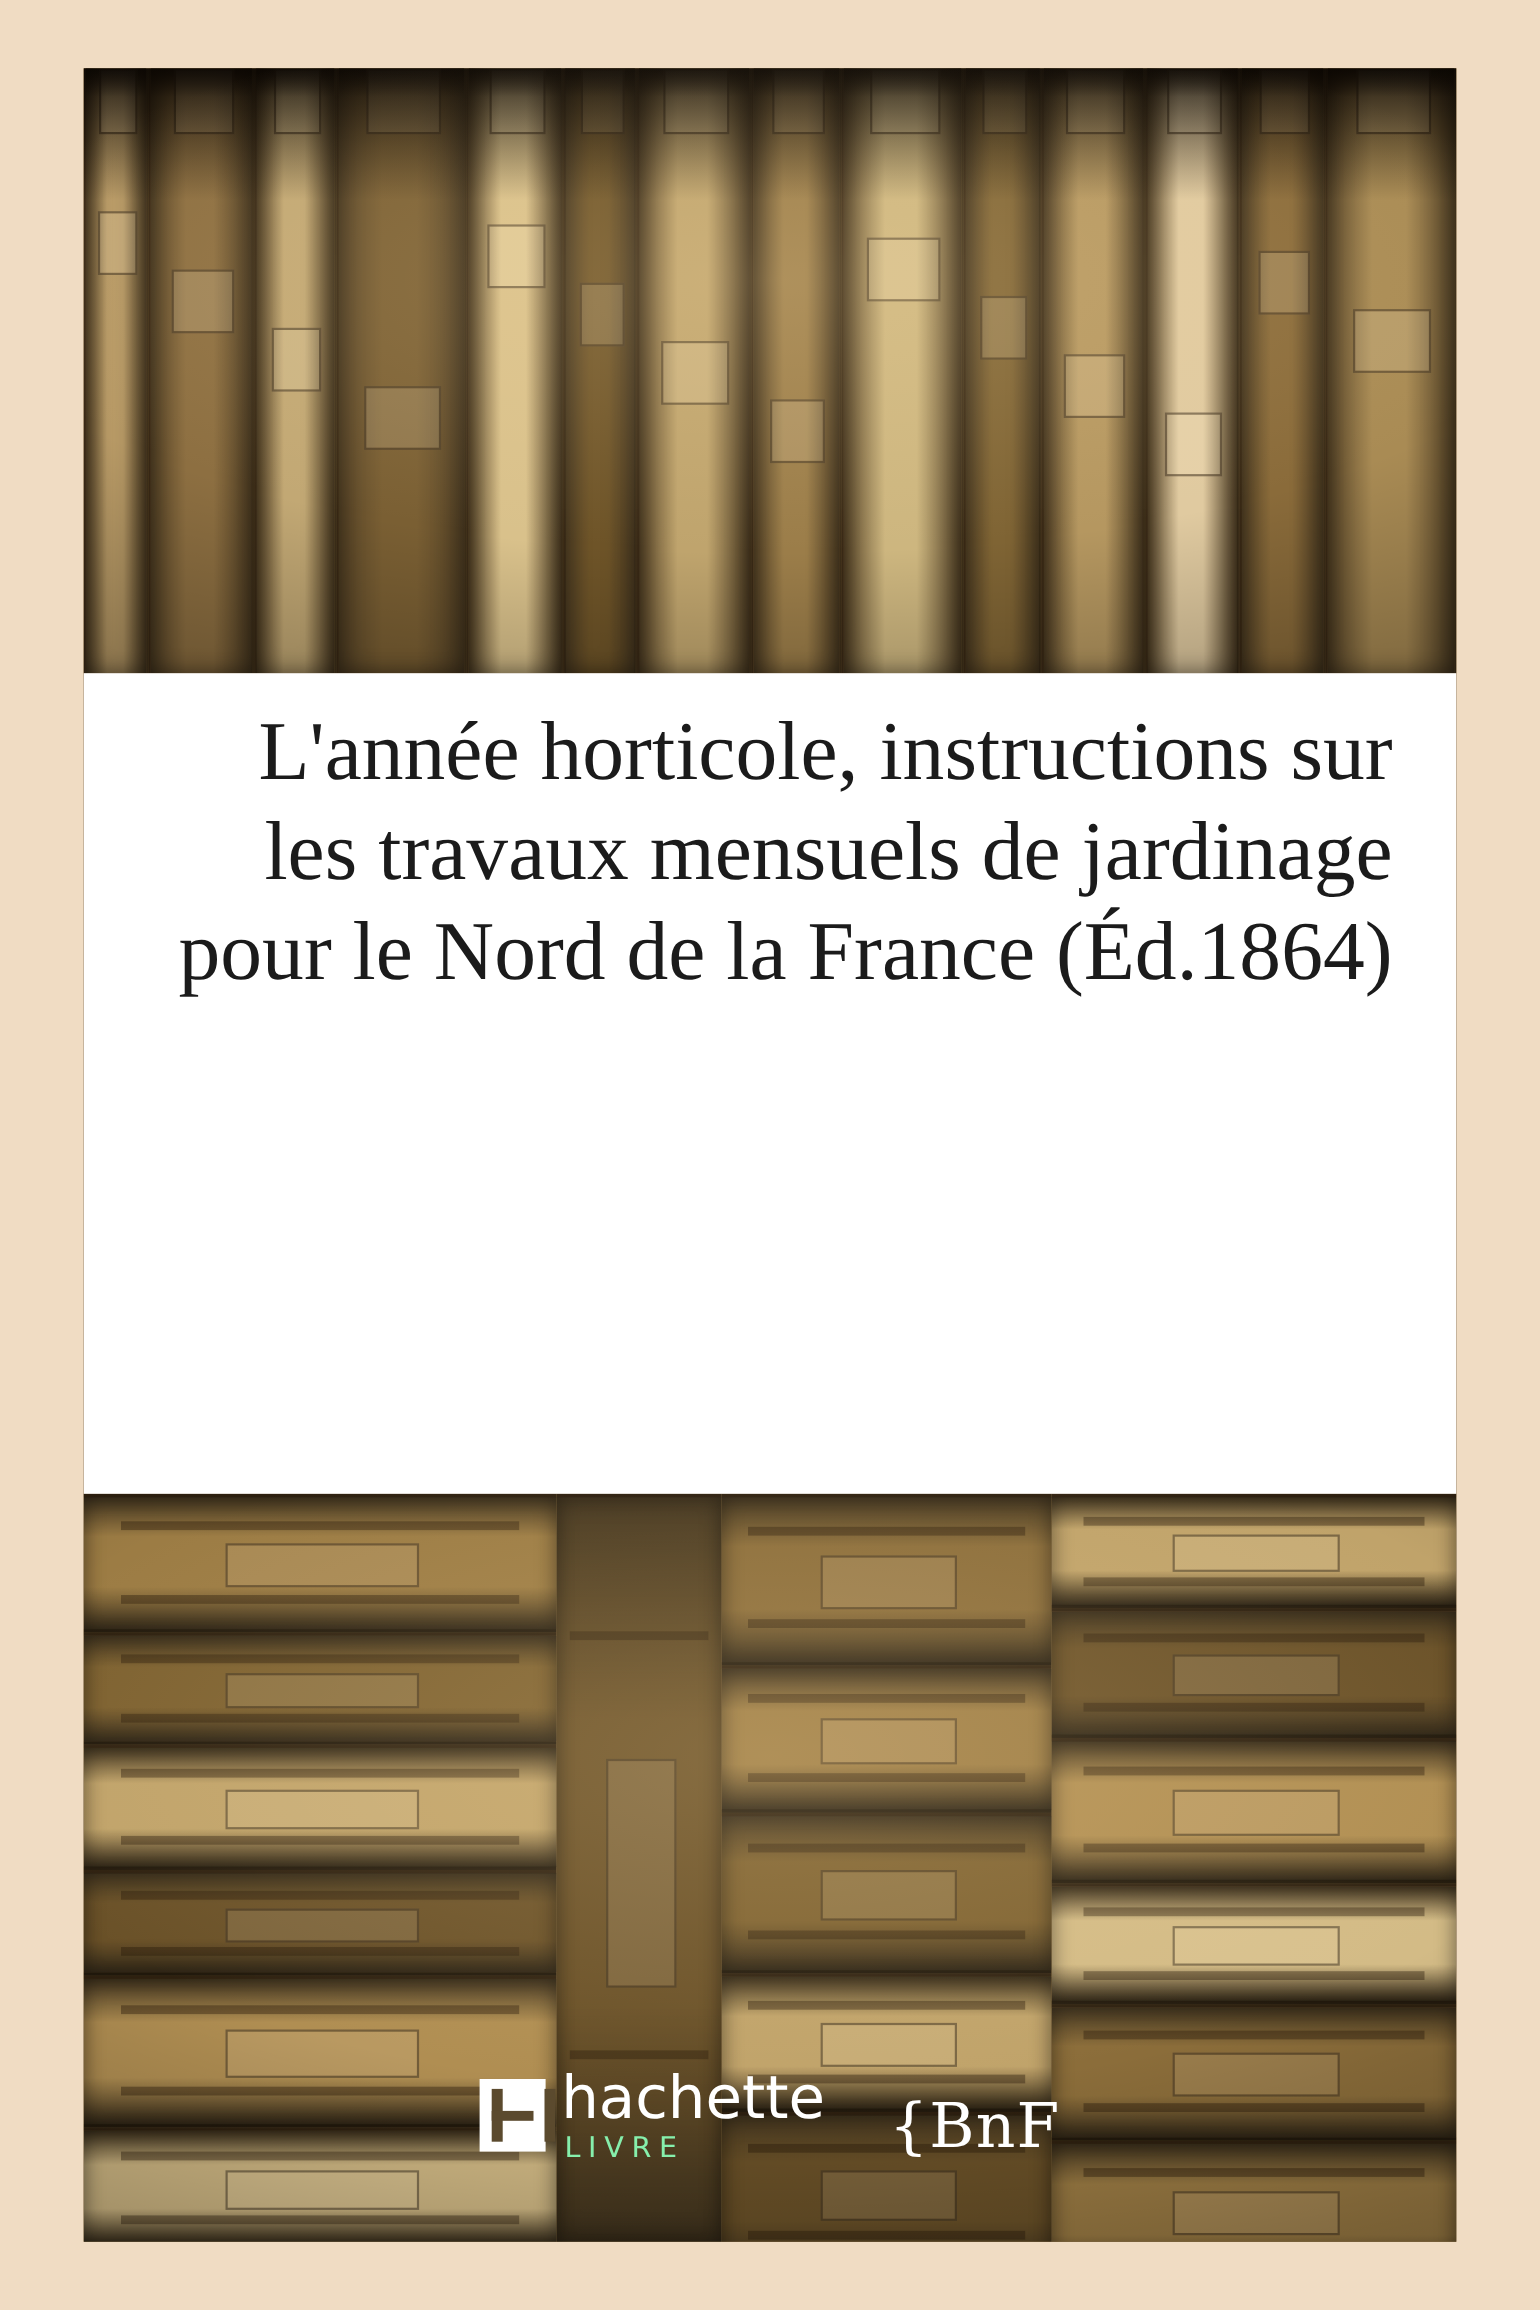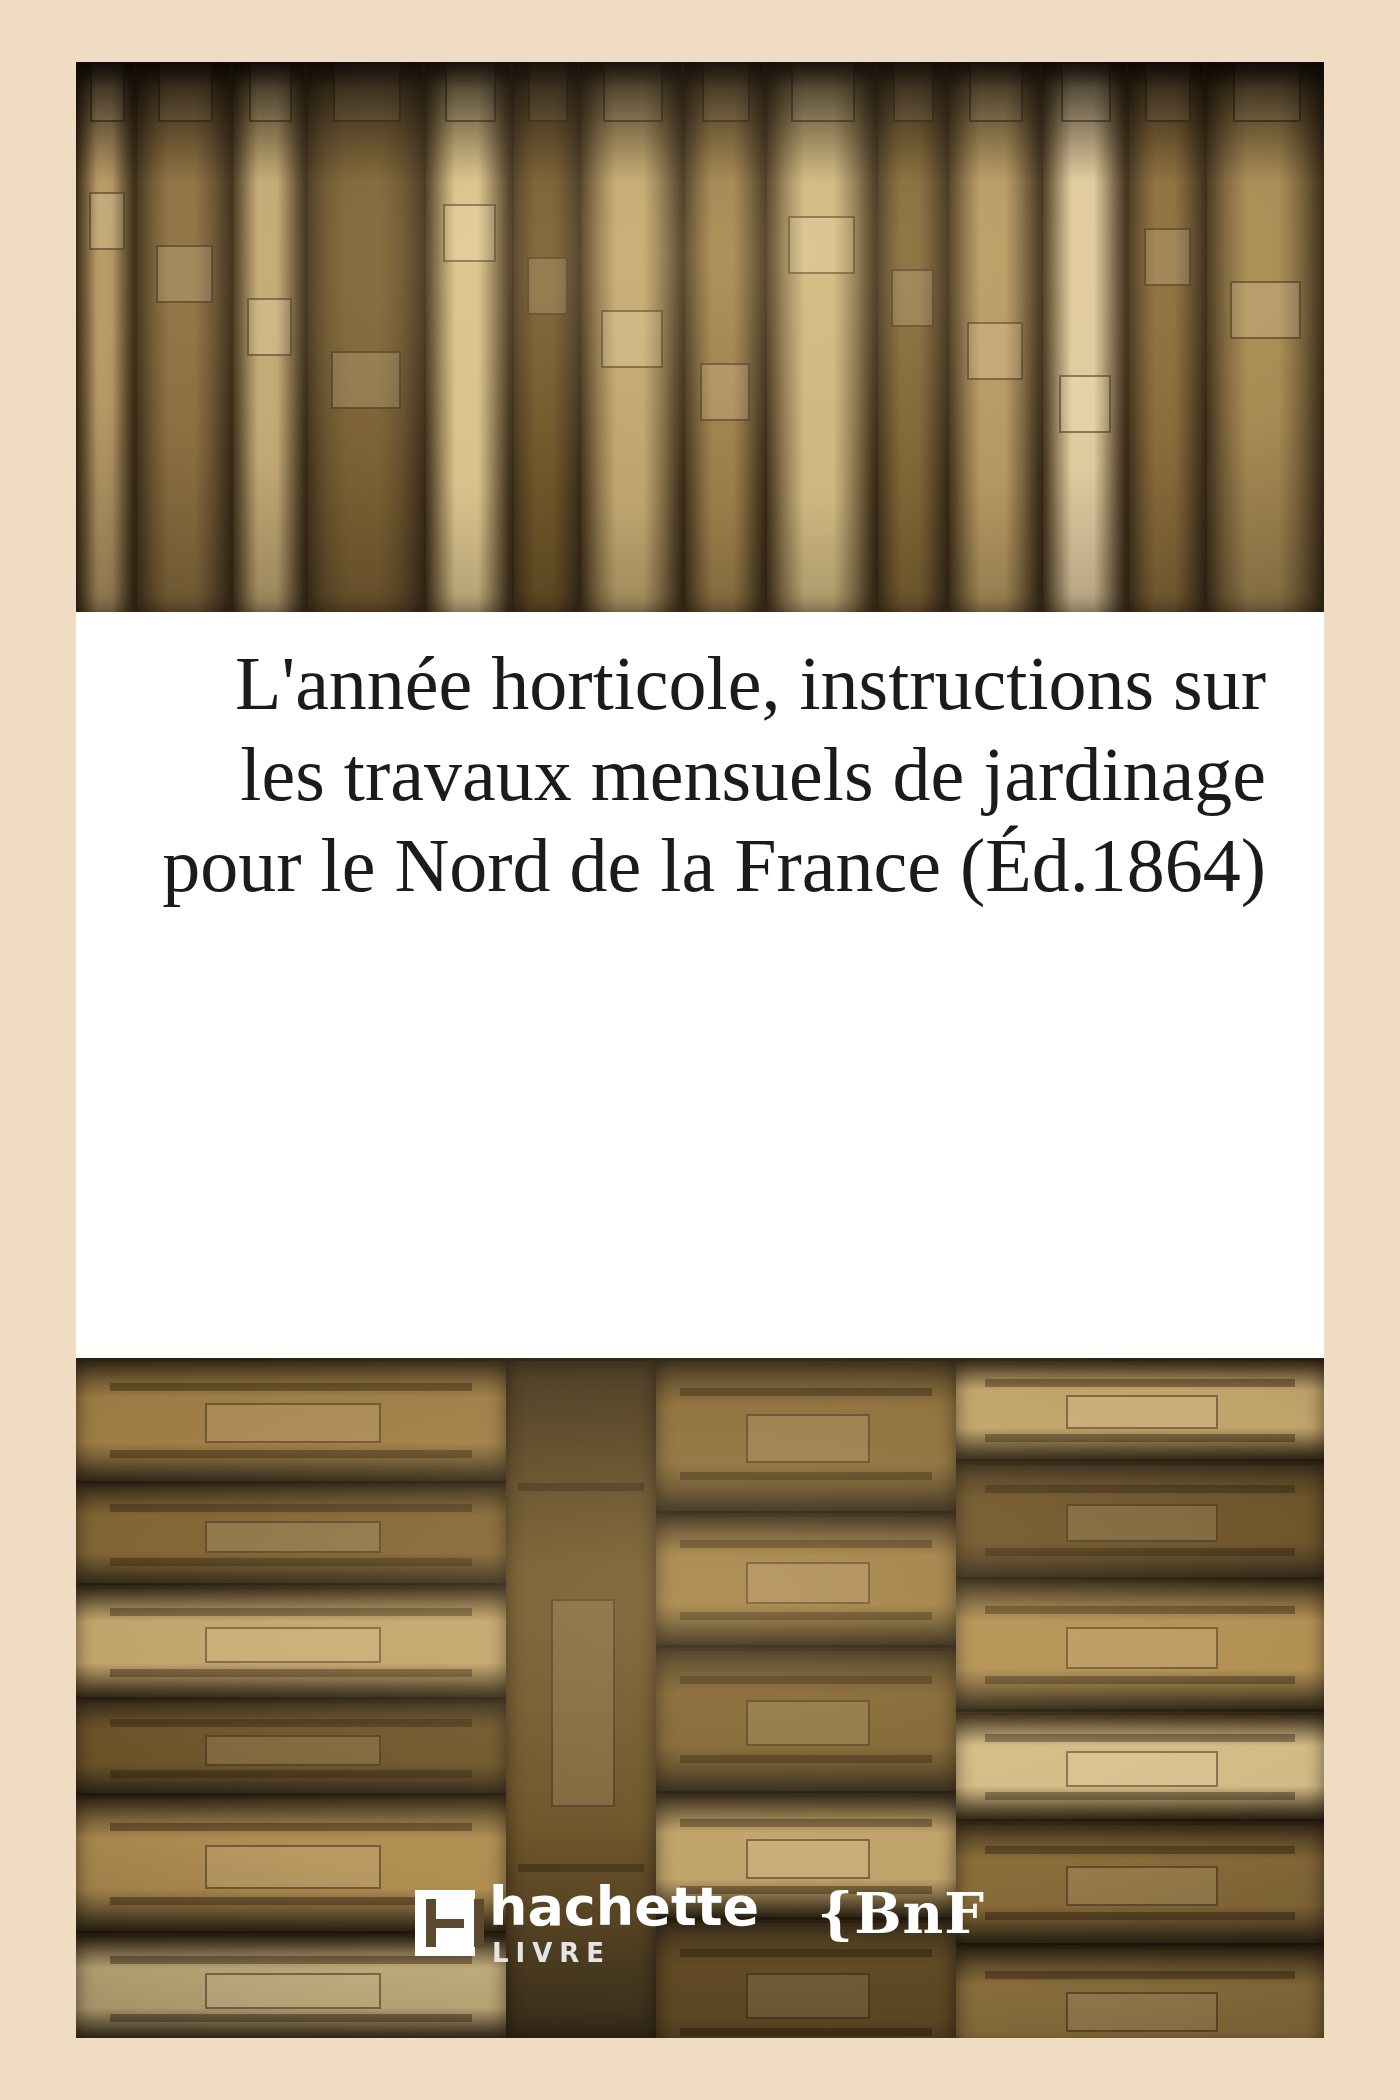--- a/index.html
+++ b/index.html
@@ -166,24 +166,23 @@
   }
 
   
   .logos {
     position: absolute;
     left: 0;
     right: 0;
     bottom: 72px;
     display: flex;
     justify-content: center;
-    align-items: flex-start;
+    align-items: flex-end;
     gap: 58px;
     z-index: 6;
-    font-weight: bold;
   }
   .hachette {
     display: flex;
     align-items: center;
     gap: 14px;
   }
   .hachette-mark {
     width: 60px;
     height: 66px;
     position: relative;
@@ -211,21 +210,21 @@
   }
   .hachette-word .h1 {
     font-family: "DejaVu Sans", sans-serif;
     font-size: 54px;
     color: #ffffff;
     letter-spacing: 0px;
   }
   .hachette-word .h2 {
     font-family: "DejaVu Sans", sans-serif;
     font-size: 26px;
-    color: #e5e5e5;
+    color: #86efac;
     letter-spacing: 7px;
     margin-top: 6px;
     margin-left: 3px;
   }
   .bnf {
     font-family: "DejaVu Serif", serif;
     font-size: 56px;
     color: #ffffff;
     letter-spacing: 1px;
   }

